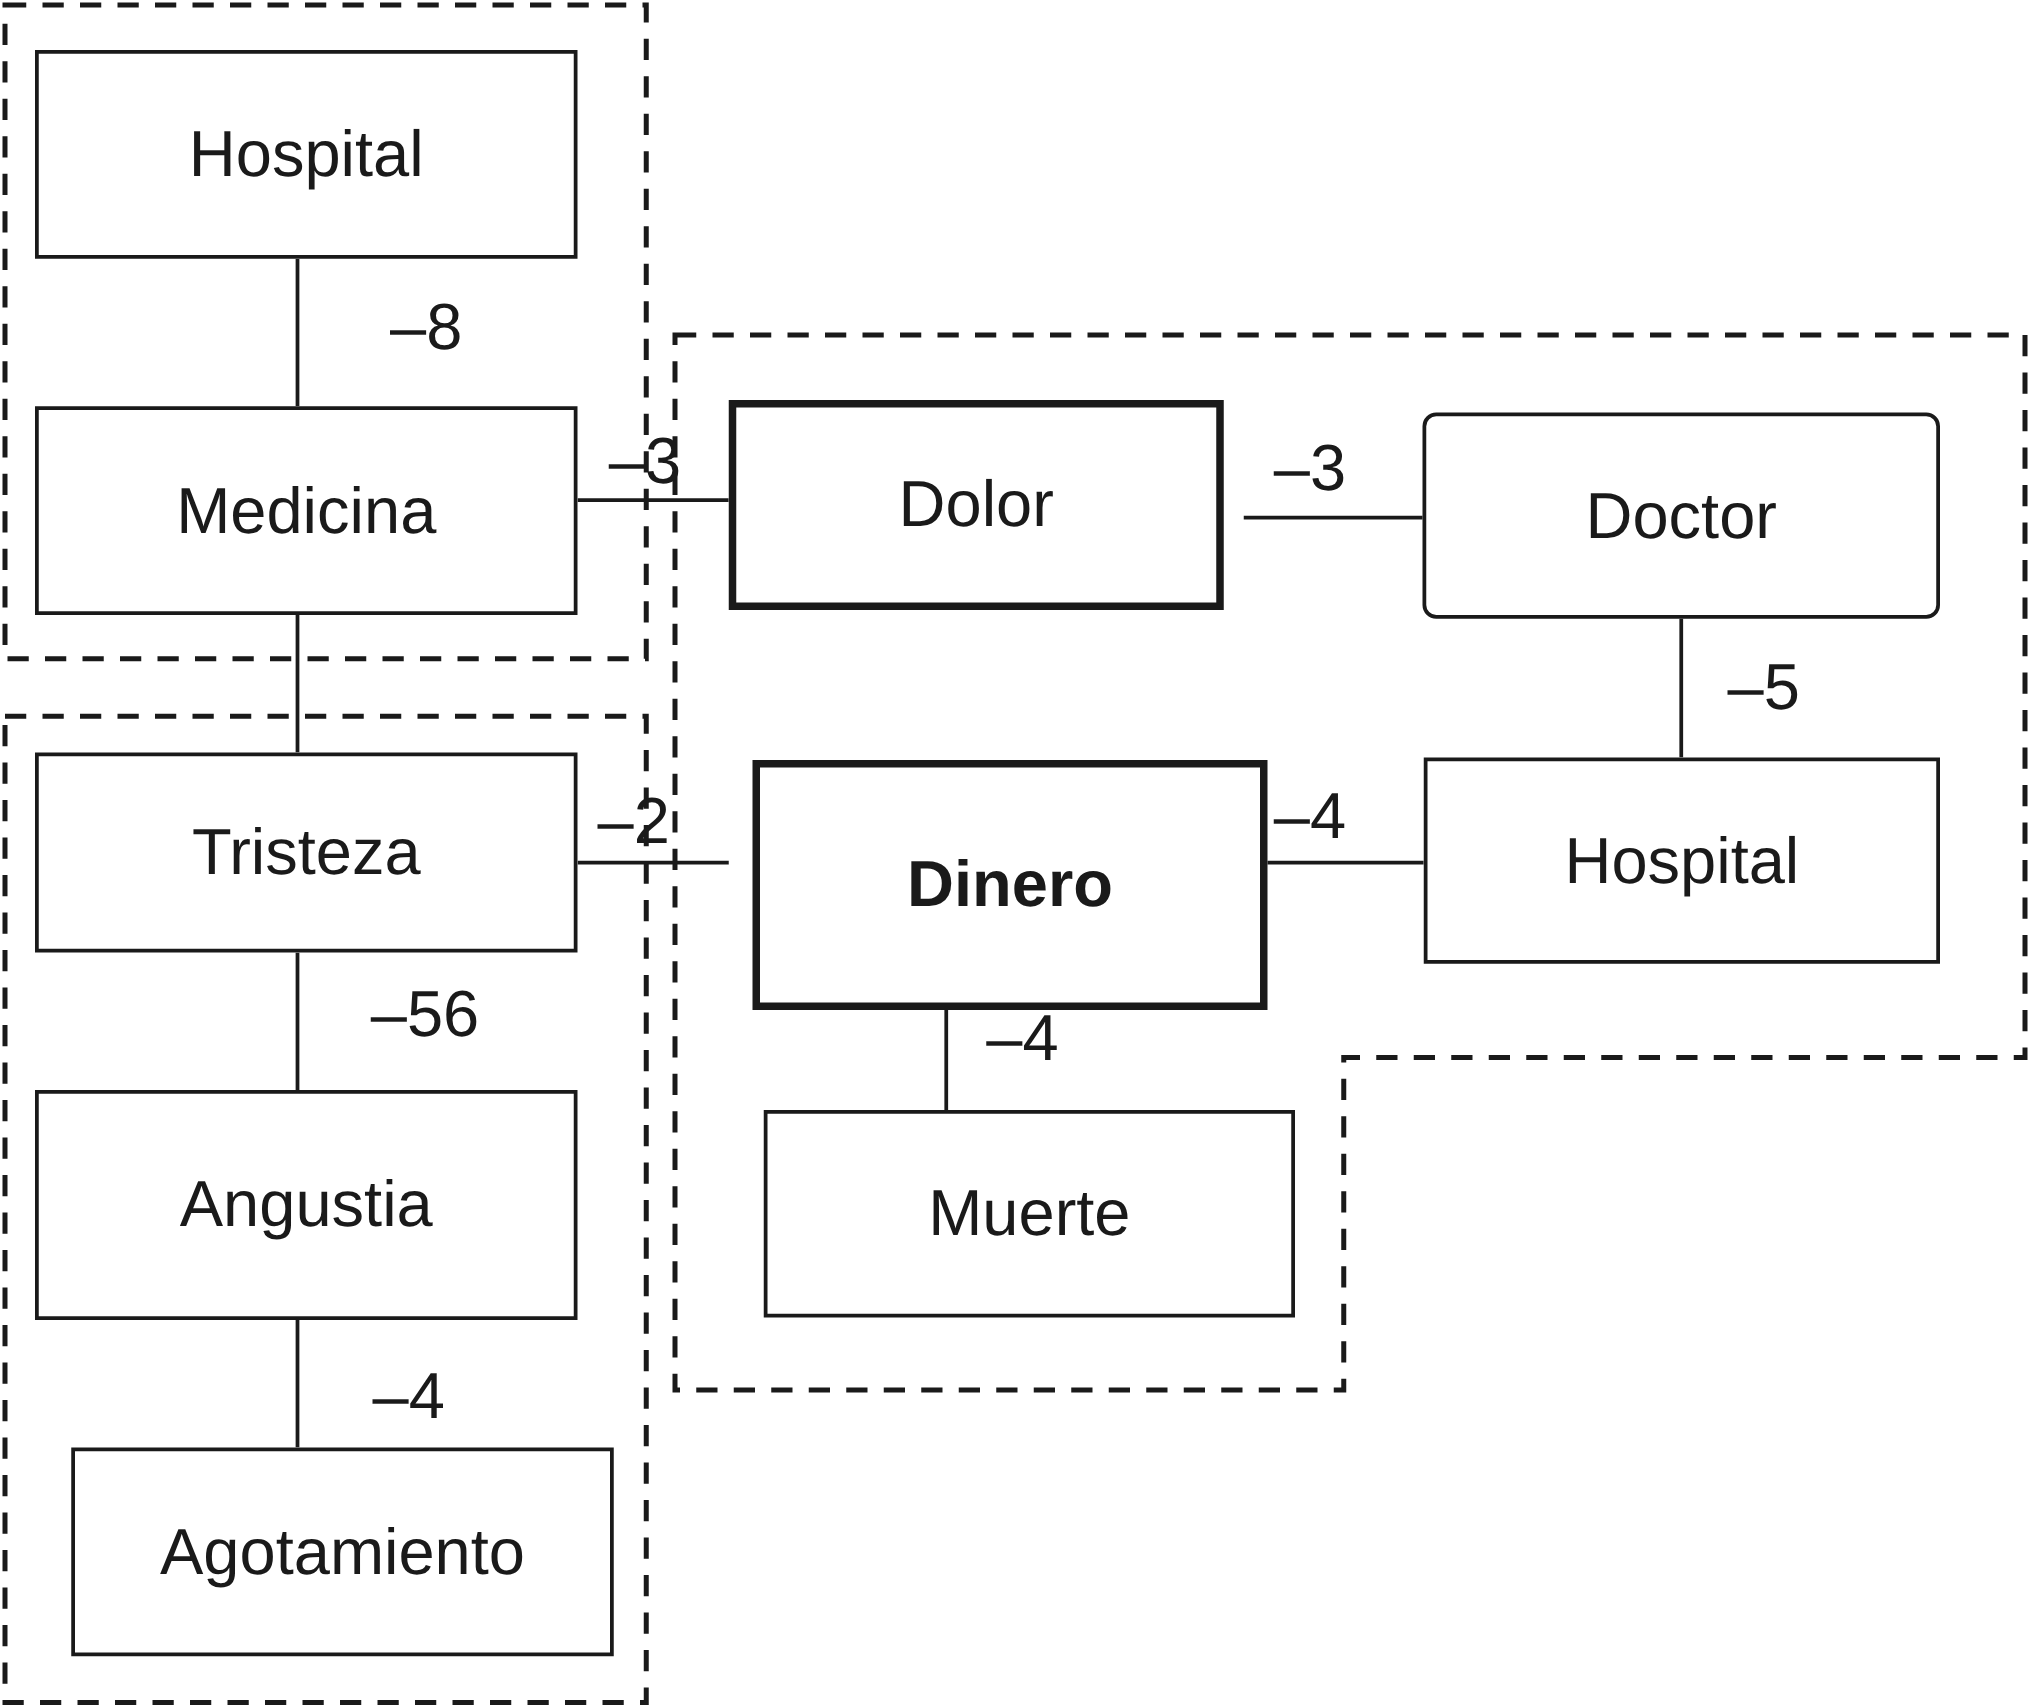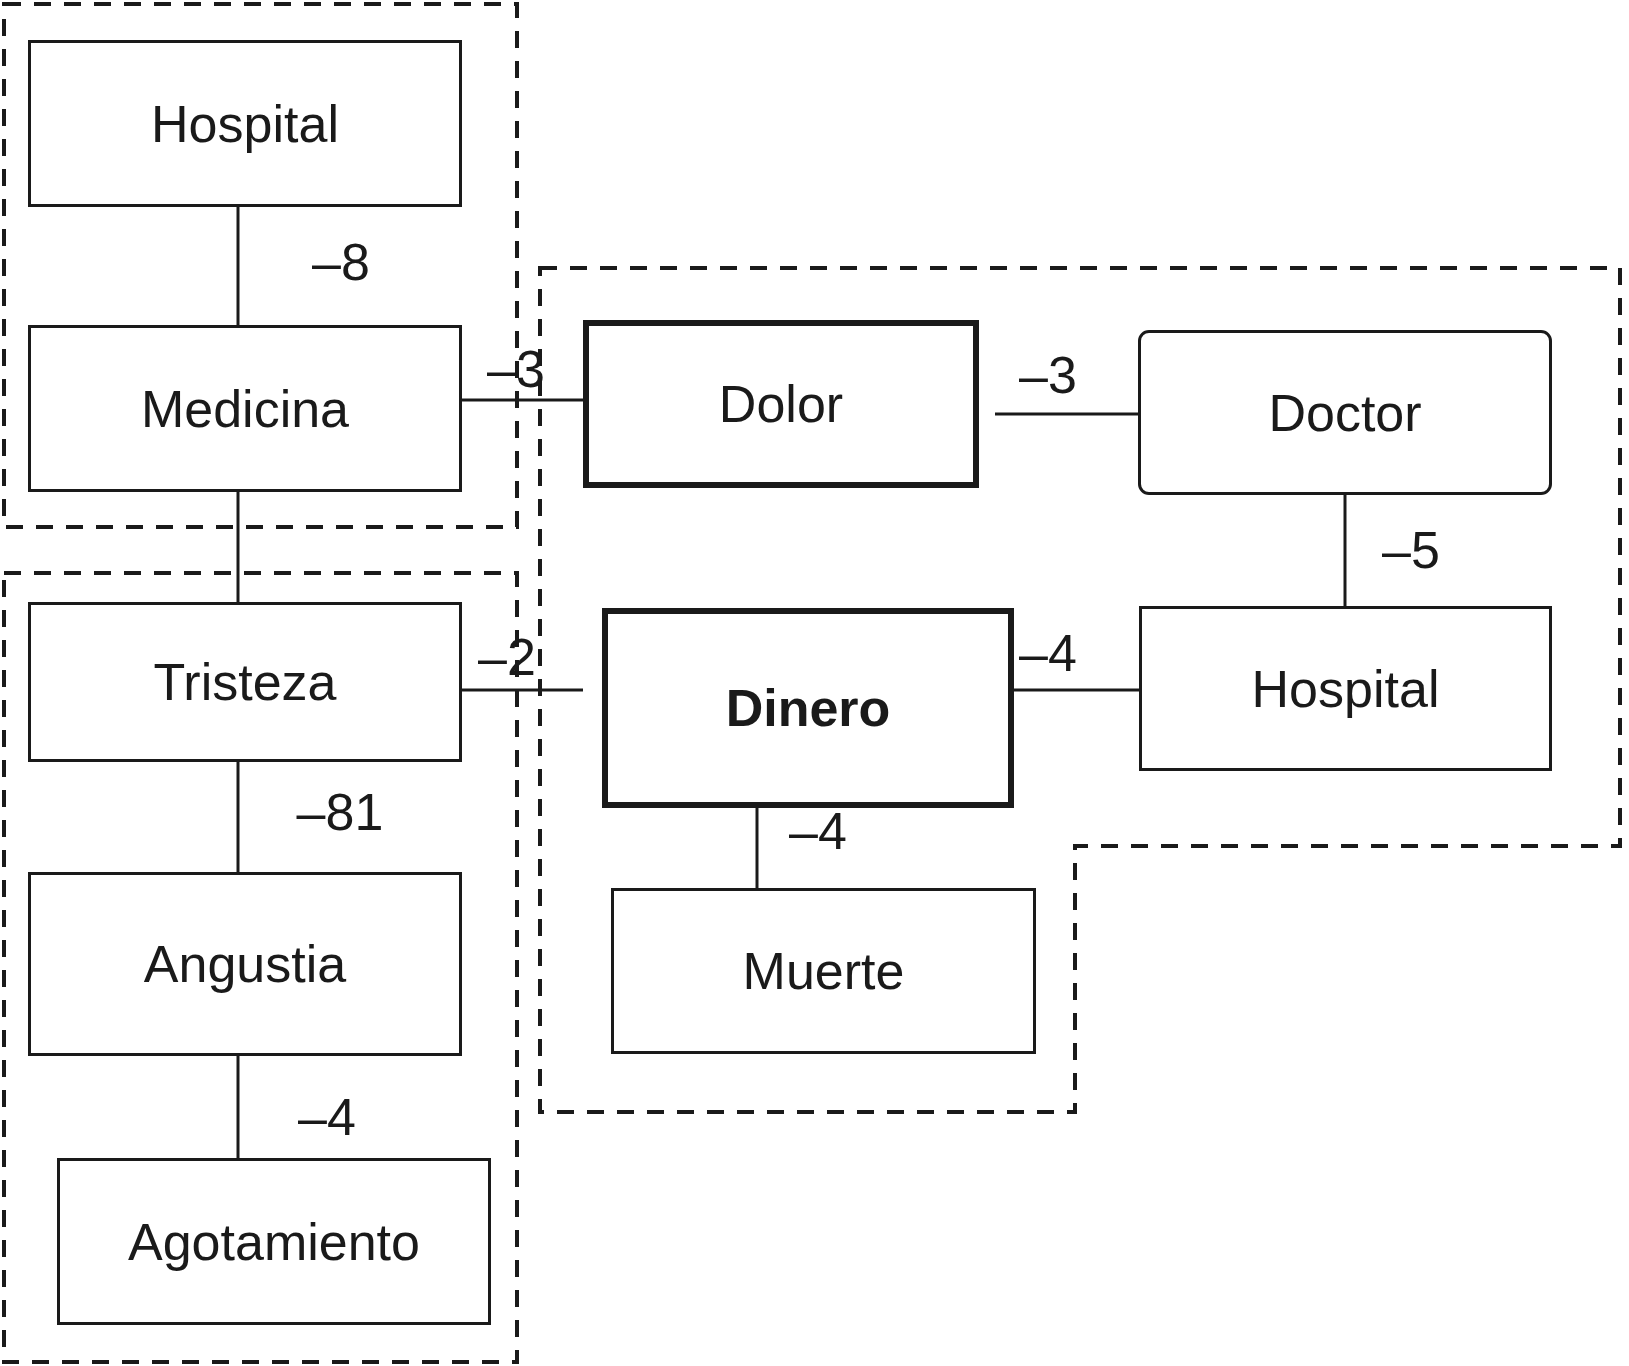--- a/index.html
+++ b/index.html
@@ -89,20 +89,20 @@
   <div class="node" style="left:1138px; top:330px; width:414px; height:165px;border-radius:11px;">
     <span>Doctor</span>
   </div>
   <div class="node" style="left:1139px; top:606px; width:413px; height:165px;">
     <span>Hospital</span>
   </div>
 
   <div class="edge-label" style="left:341px; top:262px;">–8</div>
   <div class="edge-label" style="left:516px; top:369px;">–3</div>
   <div class="edge-label" style="left:507px; top:657px;">–2</div>
-  <div class="edge-label" style="left:340px; top:812px;">–81</div>
+  <div class="edge-label" style="left:340px; top:812px;">–56</div>
   <div class="edge-label" style="left:327px; top:1117px;">–4</div>
   <div class="edge-label" style="left:1048px; top:375px;">–3</div>
   <div class="edge-label" style="left:1411px; top:550px;">–5</div>
   <div class="edge-label" style="left:1048px; top:653px;">–4</div>
   <div class="edge-label" style="left:818px; top:831px;">–4</div>
 
 </div>
 
 </body></html>

